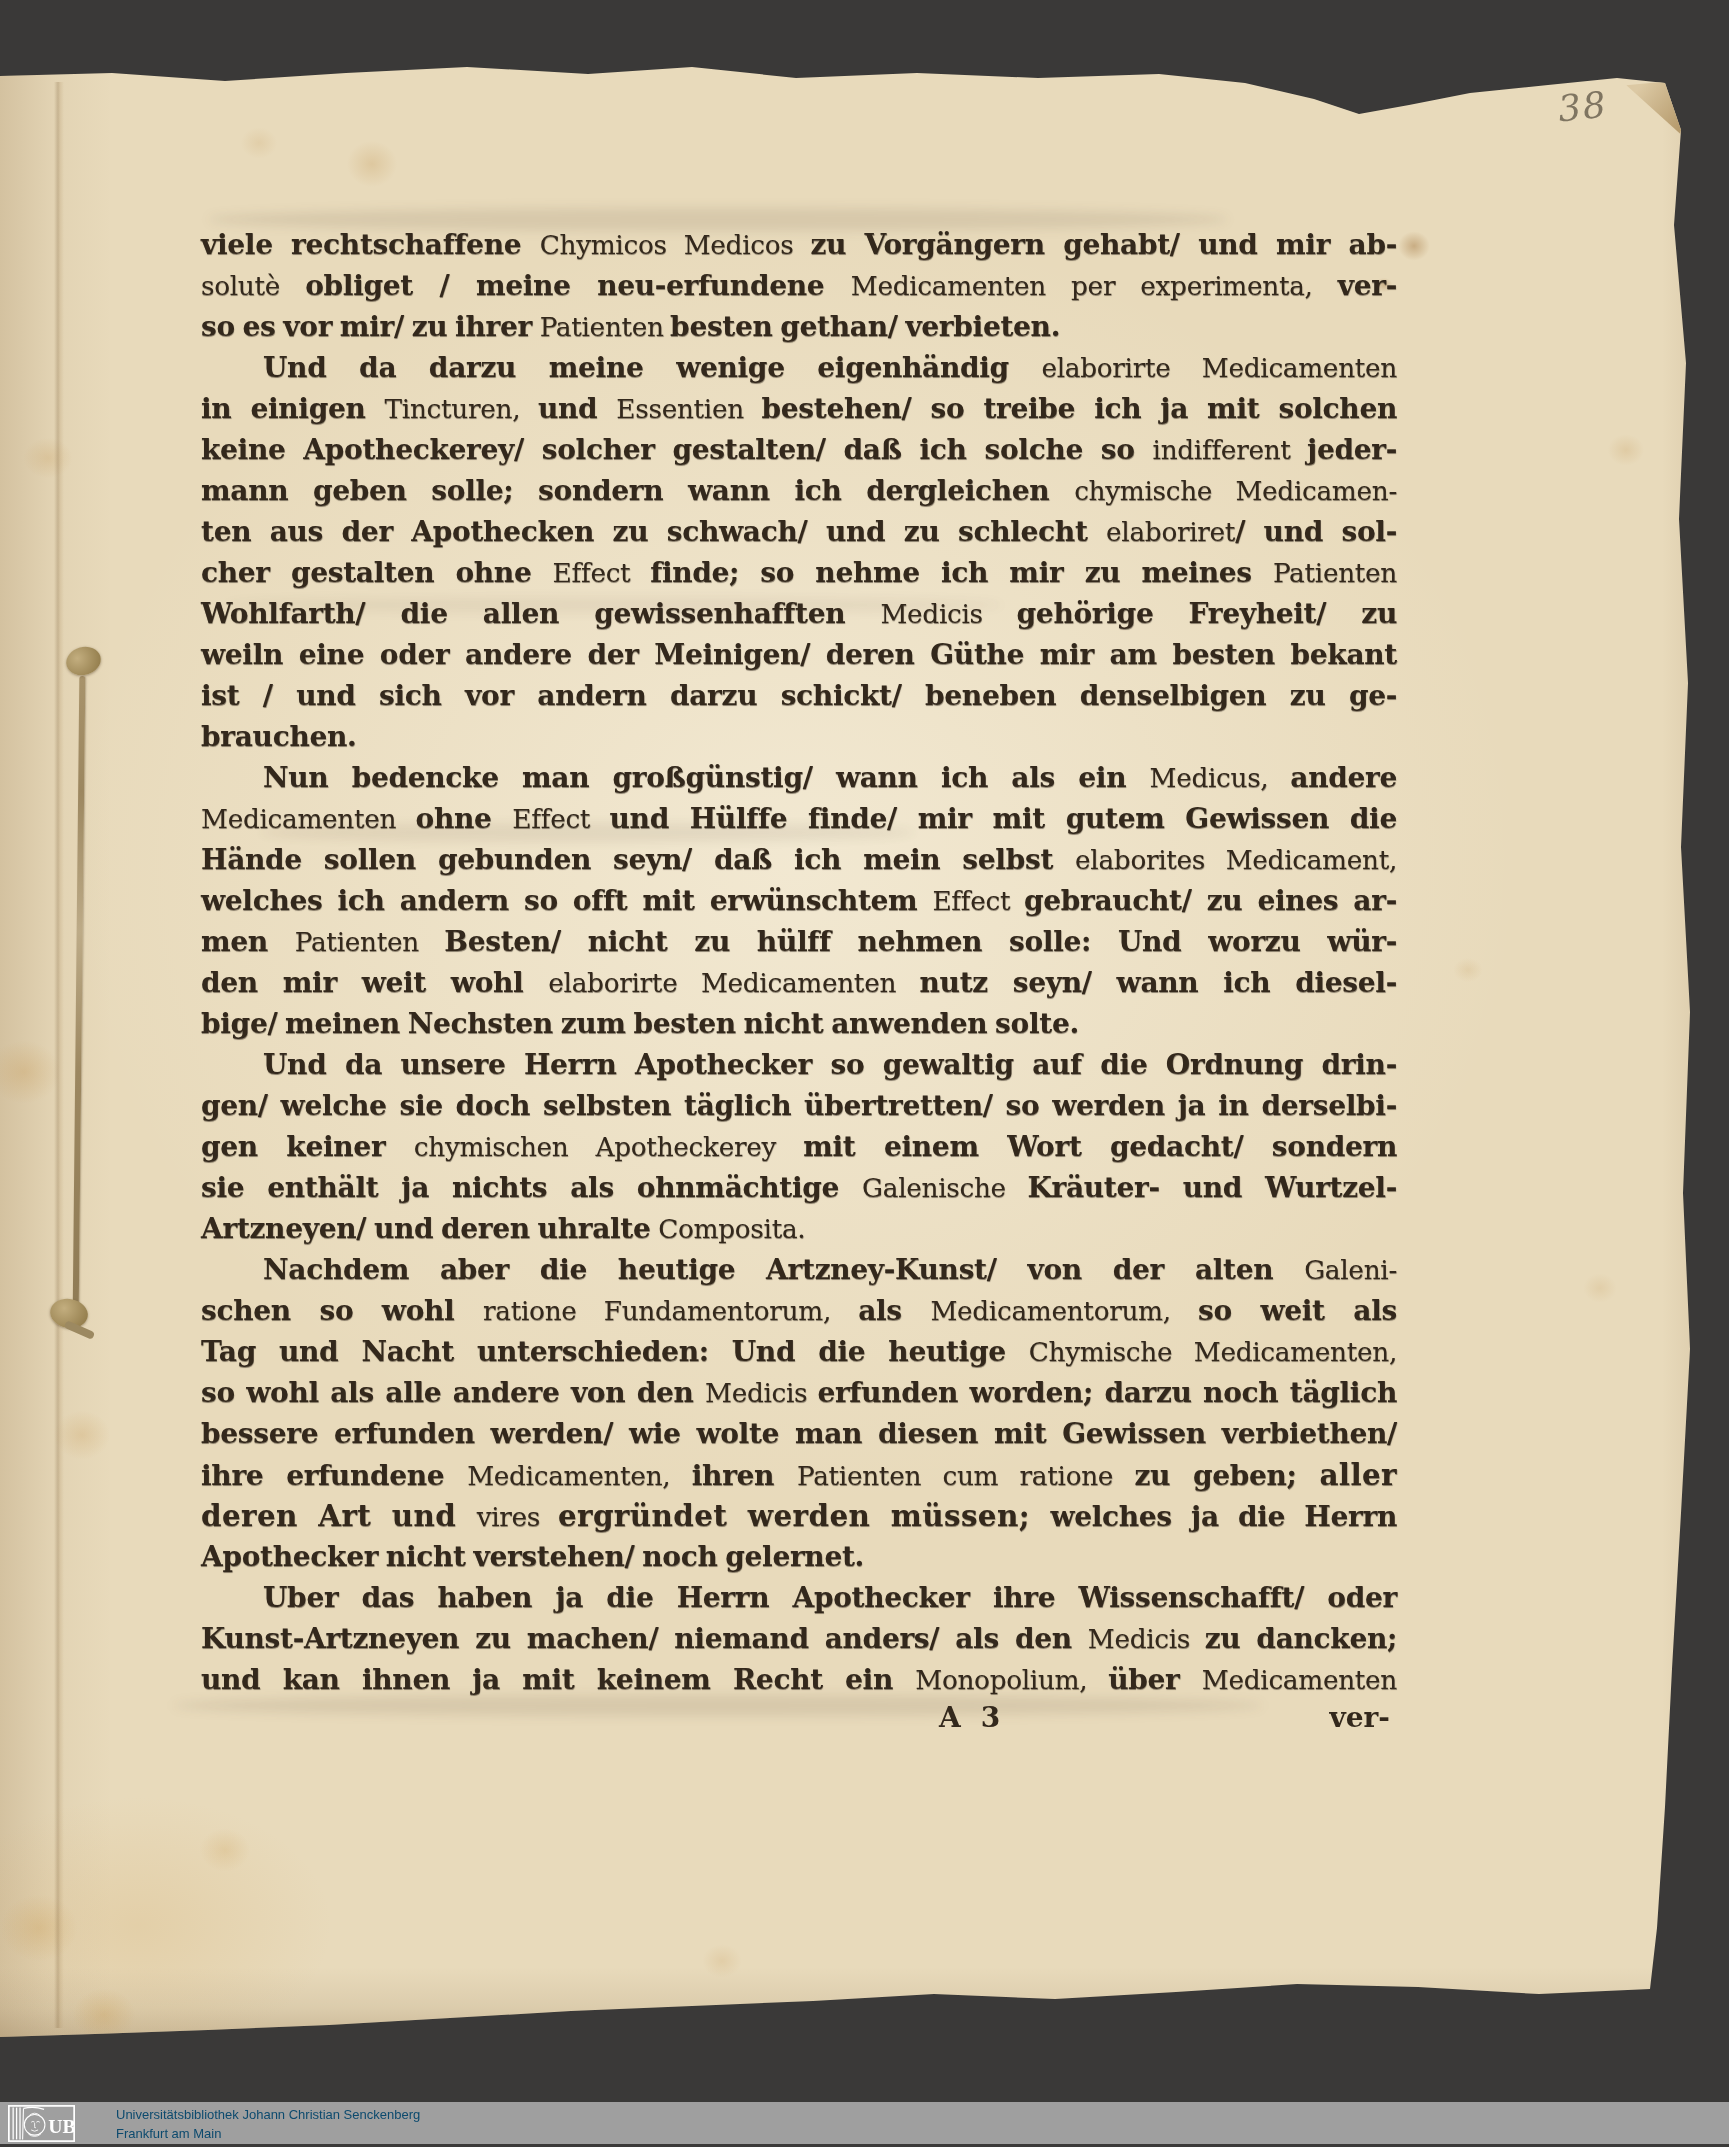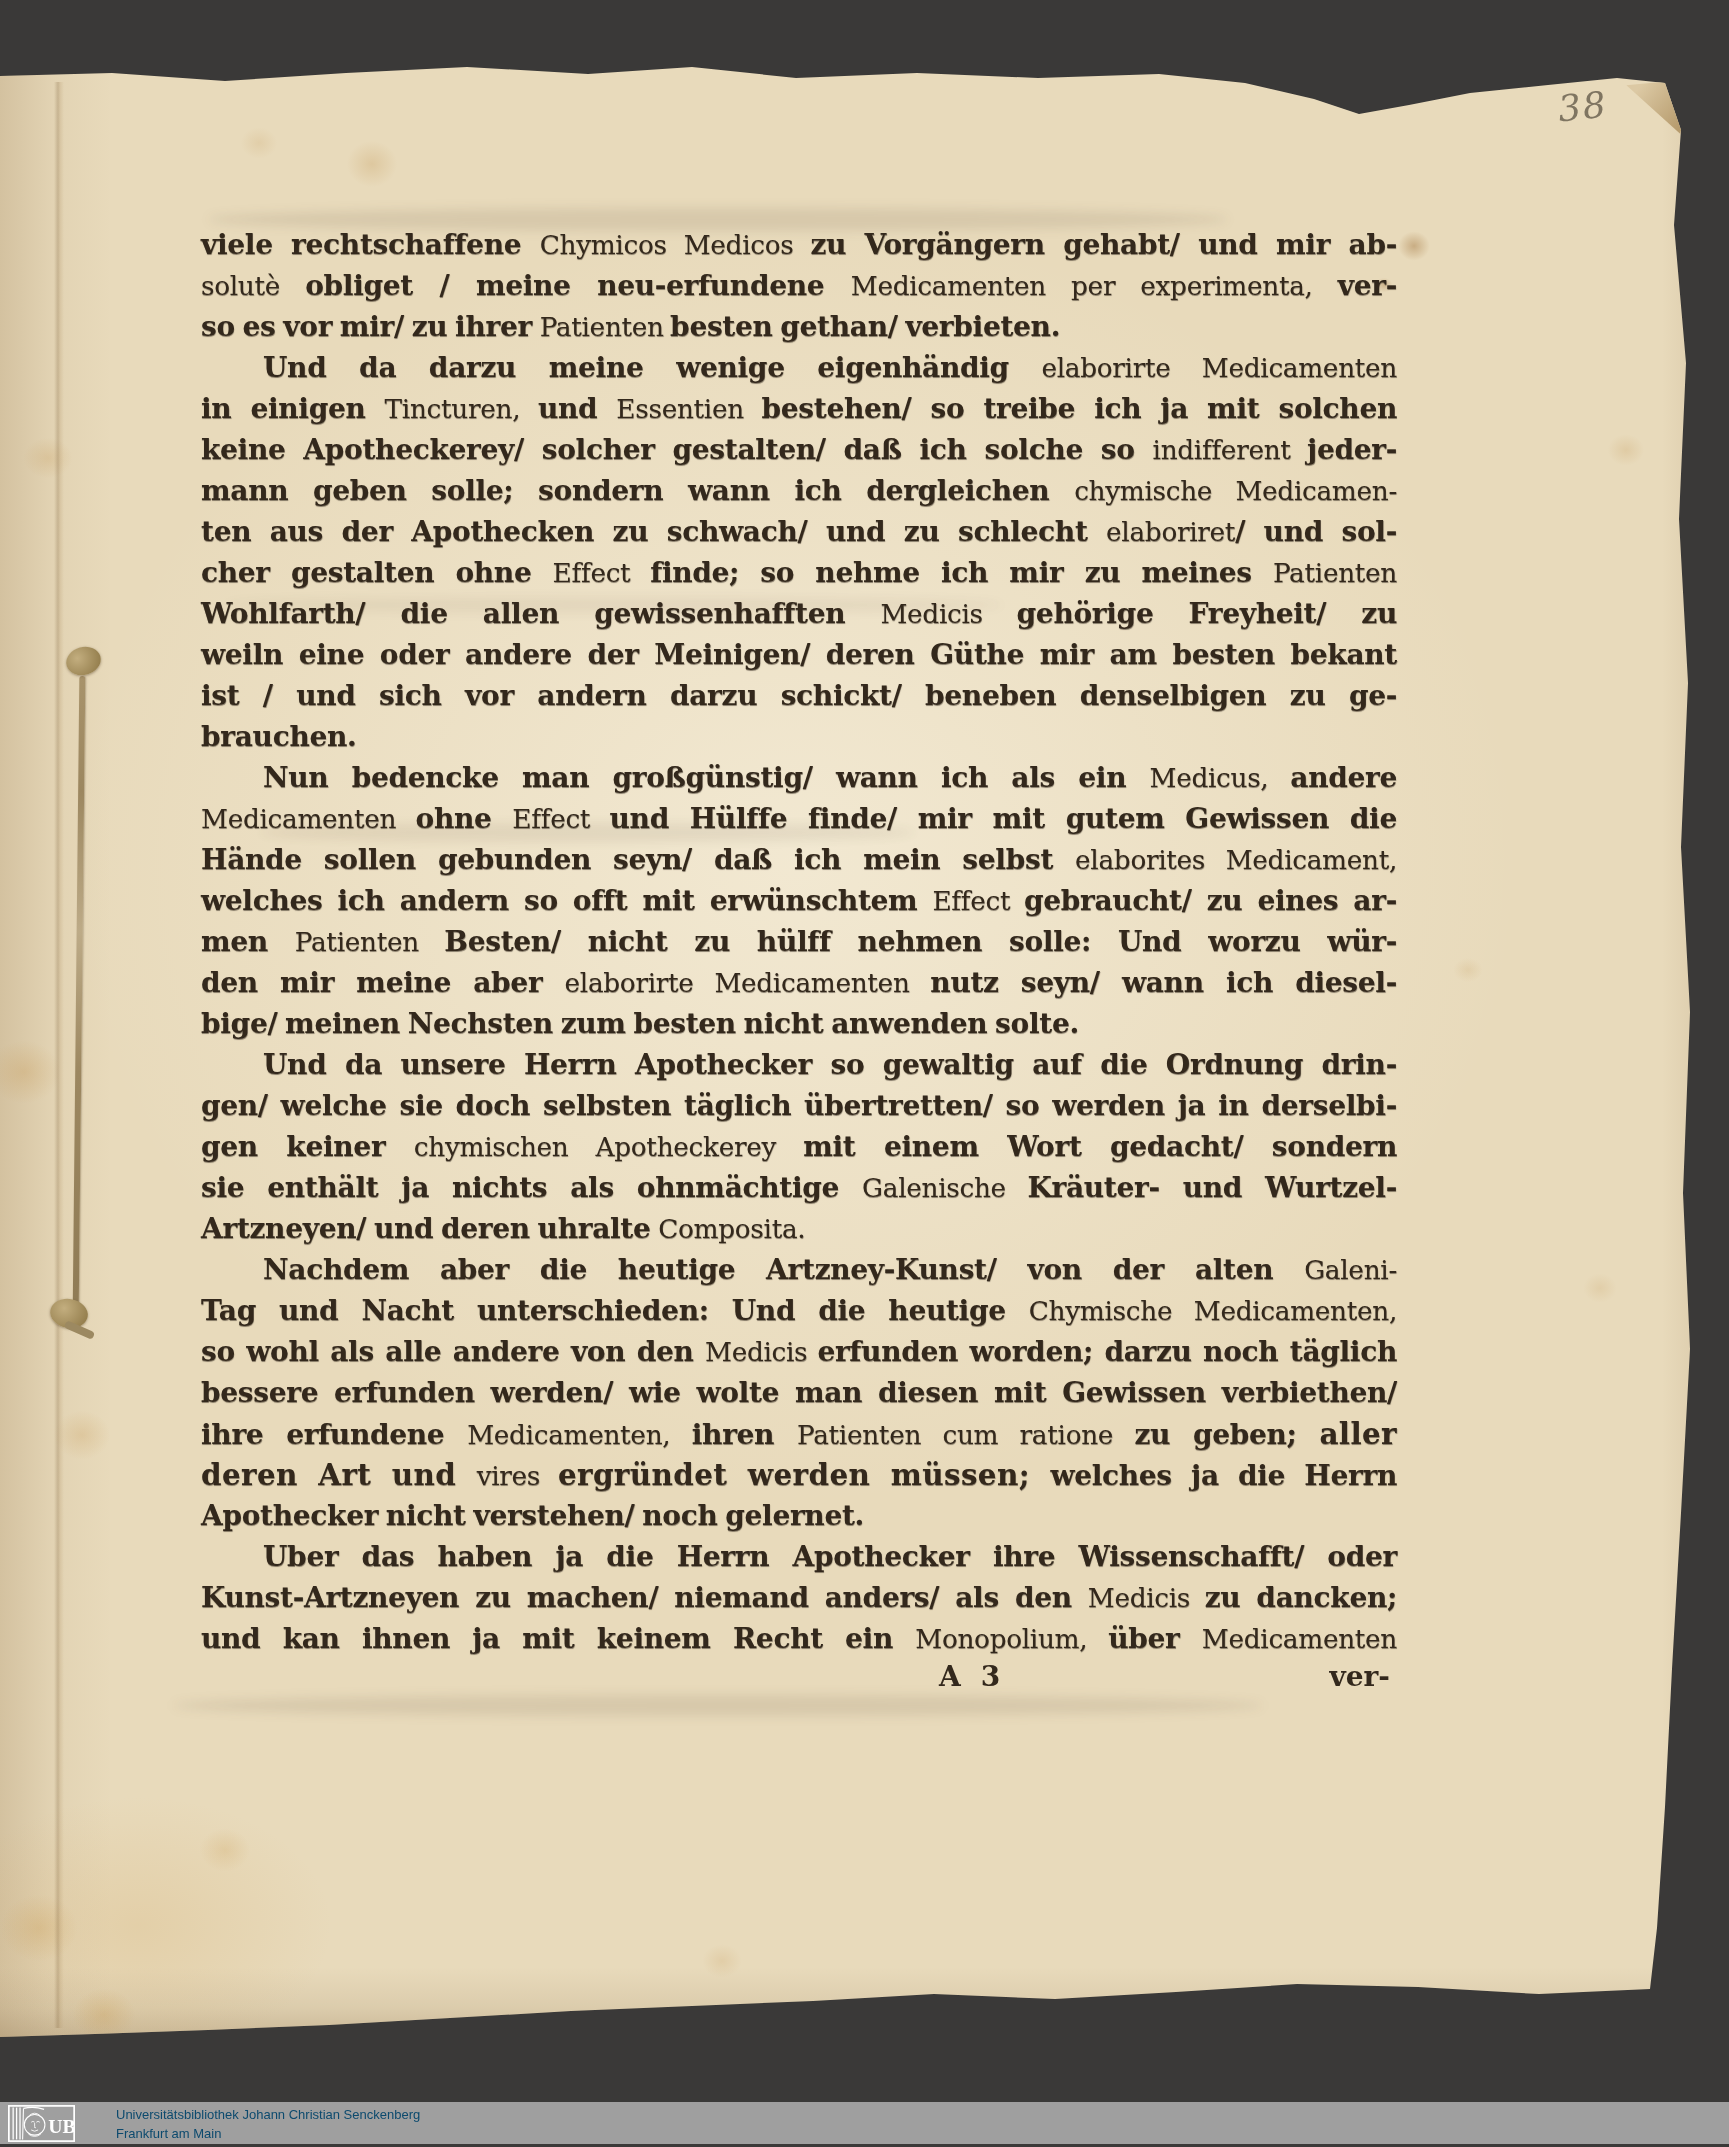--- a/index.html
+++ b/index.html
@@ -129,28 +129,29 @@
         <div class="line"><span class="f">cher gestalten ohne </span><span class="a">Effect </span><span class="f">finde; so nehme ich mir zu meines </span><span class="a">Patienten</span></div>
         <div class="line"><span class="f">Wohlfarth/ die allen gewissenhafften </span><span class="a">Medicis </span><span class="f">gehörige Freyheit/ zu</span></div>
         <div class="line"><span class="f">weiln eine oder andere der Meinigen/ deren Güthe mir am besten bekant</span></div>
         <div class="line"><span class="f">ist / und sich vor andern darzu schickt/ beneben denselbigen zu ge-</span></div>
         <div class="line last"><span class="f">brauchen.</span></div>
         <div class="line indent"><span class="f">Nun bedencke man großgünstig/ wann ich als ein </span><span class="a">Medicus, </span><span class="f">andere</span></div>
         <div class="line"><span class="a">Medicamenten </span><span class="f">ohne </span><span class="a">Effect </span><span class="f">und Hülffe finde/ mir mit gutem Gewissen die</span></div>
         <div class="line"><span class="f">Hände sollen gebunden seyn/ daß ich mein selbst </span><span class="a">elaborites Medicament,</span></div>
         <div class="line"><span class="f">welches ich andern so offt mit erwünschtem </span><span class="a">Effect </span><span class="f">gebraucht/ zu eines ar-</span></div>
         <div class="line"><span class="f">men </span><span class="a">Patienten </span><span class="f">Besten/ nicht zu hülff nehmen solle: Und worzu wür-</span></div>
-        <div class="line"><span class="f">den mir meine aber </span><span class="a">elaborirte Medicamenten </span><span class="f">nutz seyn/ wann ich diesel-</span></div>
+        <div class="line"><span class="f">den mir weit wohl </span><span class="a">elaborirte Medicamenten </span><span class="f">nutz seyn/ wann ich diesel-</span></div>
         <div class="line last"><span class="f">bige/ meinen Nechsten zum besten nicht anwenden solte.</span></div>
         <div class="line indent"><span class="f">Und da unsere Herrn Apothecker so gewaltig auf die Ordnung drin-</span></div>
         <div class="line"><span class="f">gen/ welche sie doch selbsten täglich übertretten/ so werden ja in derselbi-</span></div>
         <div class="line"><span class="f">gen keiner </span><span class="a">chymischen Apotheckerey </span><span class="f">mit einem Wort gedacht/ sondern</span></div>
         <div class="line"><span class="f">sie enthält ja nichts als ohnmächtige </span><span class="a">Galenische </span><span class="f">Kräuter- und Wurtzel-</span></div>
         <div class="line last"><span class="f">Artzneyen/ und deren uhralte </span><span class="a">Composita.</span></div>
         <div class="line indent"><span class="f">Nachdem aber die heutige Artzney-Kunst/ von der alten </span><span class="a">Galeni-</span></div>
+        <div class="line"><span class="f">schen so wohl </span><span class="a">ratione Fundamentorum, </span><span class="f">als </span><span class="a">Medicamentorum, </span><span class="f">so weit als</span></div>
         <div class="line"><span class="f">Tag und Nacht unterschieden: Und die heutige </span><span class="a">Chymische Medicamenten,</span></div>
         <div class="line"><span class="f">so wohl als alle andere von den </span><span class="a">Medicis </span><span class="f">erfunden worden; darzu noch täglich</span></div>
         <div class="line"><span class="f">bessere erfunden werden/ wie wolte man diesen mit Gewissen verbiethen/</span></div>
         <div class="line"><span class="f">ihre erfundene </span><span class="a">Medicamenten, </span><span class="f">ihren </span><span class="a">Patienten cum ratione </span><span class="f">zu geben; </span><span class="b">aller</span></div>
         <div class="line"><span class="b">deren Art und </span><span class="a">vires </span><span class="b">ergründet werden müssen; </span><span class="f">welches ja die Herrn</span></div>
         <div class="line last"><span class="f">Apothecker nicht verstehen/ noch gelernet.</span></div>
         <div class="line indent"><span class="f">Uber das haben ja die Herrn Apothecker ihre Wissenschafft/ oder</span></div>
         <div class="line"><span class="f">Kunst-Artzneyen zu machen/ niemand anders/ als den </span><span class="a">Medicis </span><span class="f">zu dancken;</span></div>
         <div class="line"><span class="f">und kan ihnen ja mit keinem Recht ein </span><span class="a">Monopolium, </span><span class="f">über </span><span class="a">Medicamenten</span></div>
         <div class="sigline">

